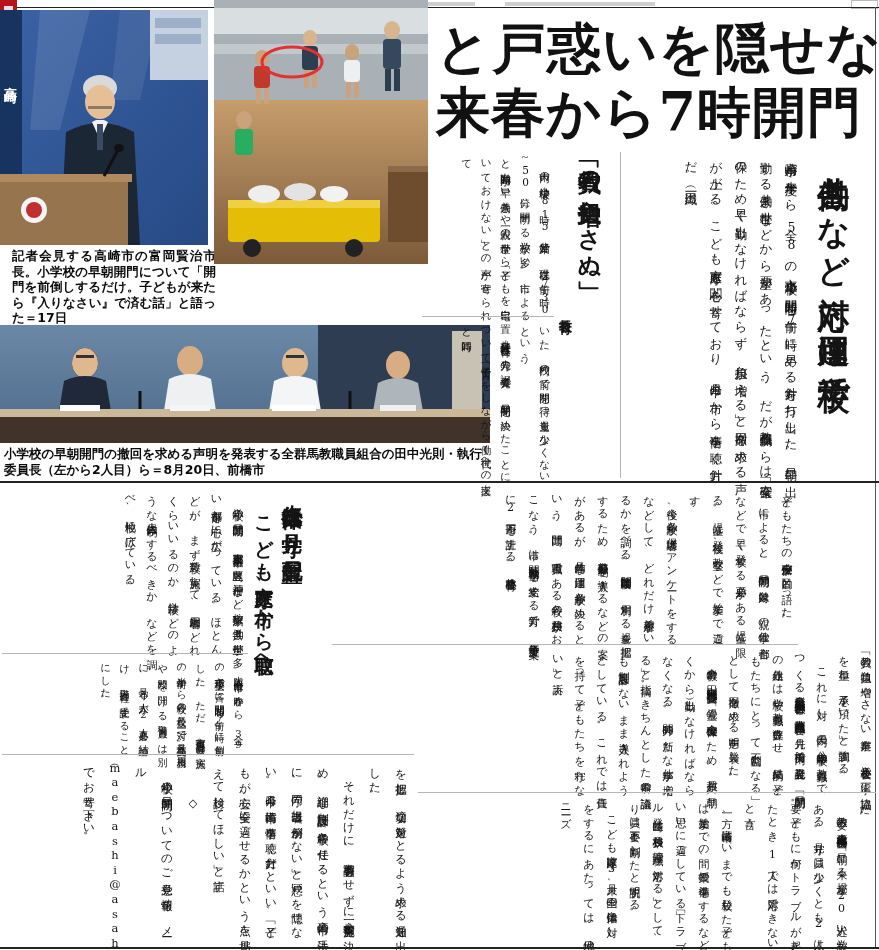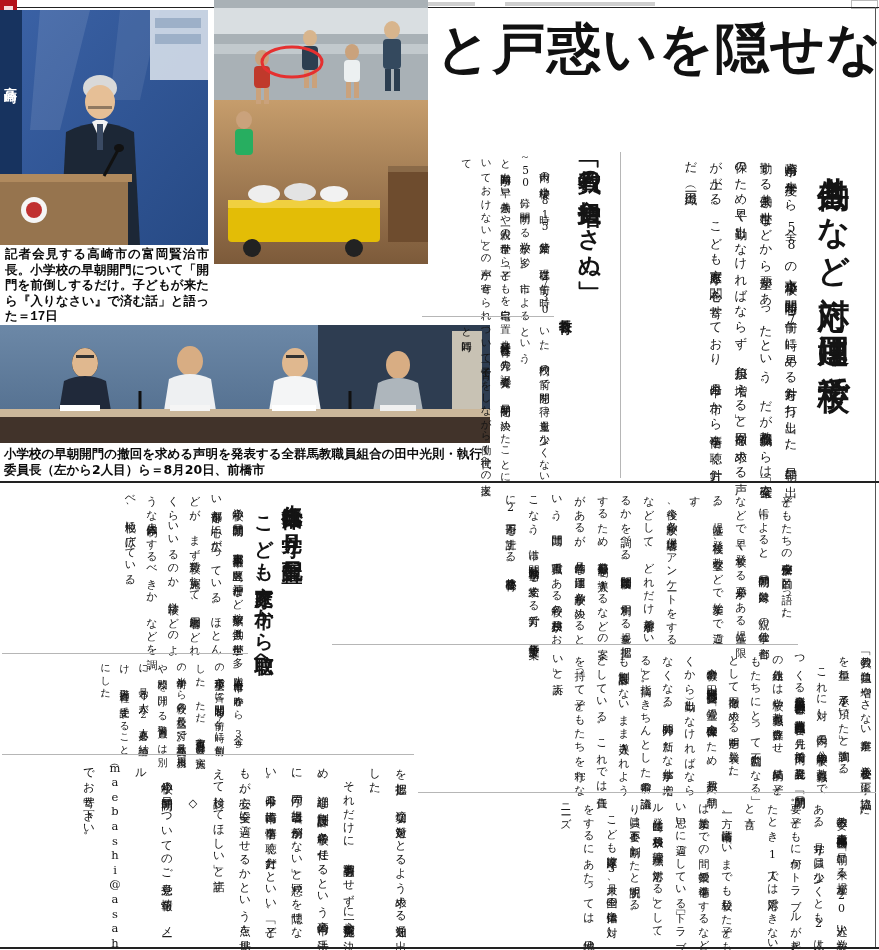--- a/index.html
+++ b/index.html
@@ -70,21 +70,21 @@
 
       <rect x="0" y="168" width="128" height="67" fill="#96744e"></rect>
       <rect x="0" y="164" width="132" height="8" fill="#b08a5e"></rect>
       <circle cx="34" cy="200" r="13" fill="#f5f5f5"></circle>
       <circle cx="34" cy="200" r="8" fill="#c03030"></circle>
       <line x1="118" y1="140" x2="104" y2="166" stroke="#111" stroke-width="3"></line>
       <ellipse cx="119" cy="138" rx="5" ry="4" fill="#111"></ellipse>
     </svg>
     <div class="v" style="right:189px;top:66px;font-size:13px;color:#fff;font-weight:700;letter-spacing:4px;">高崎</div>
   </div>
-  <div class="caption" style="left:5px;top:248px;width:204px;font-family:Liberation Mono, monospace;">記者会見する高崎市の富岡賢治市長。小学校の早朝開門について「開門を前倒しするだけ。子どもが来たら『入りなさい』で済む話」と語った＝17日</div>
+  <div class="caption" style="left:12px;top:248px;width:204px;">記者会見する高崎市の富岡賢治市長。小学校の早朝開門について「開門を前倒しするだけ。子どもが来たら『入りなさい』で済む話」と語った＝17日</div>
 
   <div class="abs" style="left:214px;top:0;width:214px;height:264px;">
     <svg width="214" height="264" viewBox="0 0 214 264">
       <defs>
         <linearGradient id="g2" x1="0" y1="0" x2="0" y2="1">
           <stop offset="0" stop-color="#c69d6c"></stop>
             <stop offset="1" stop-color="#7c5a3a"></stop>
         </linearGradient>
       </defs>
       <rect width="214" height="110" fill="#a9b1b6"></rect>
@@ -156,20 +156,21 @@
       <rect x="272" y="80" width="44" height="6" fill="#fff"></rect>
       <rect x="380" y="80" width="36" height="6" fill="#f0f0f0"></rect>
       <line x1="140" y1="66" x2="140" y2="84" stroke="#111" stroke-width="3"></line>
       <line x1="350" y1="66" x2="350" y2="84" stroke="#111" stroke-width="3"></line>
     </svg>
   </div>
   <div class="caption" style="left:4px;top:446px;width:478px;line-height:16px;">小学校の早朝開門の撤回を求める声明を発表する全群馬教職員組合の田中光則・執行委員長（左から2人目）ら＝8月20日、前橋市</div>
 
   <div class="abs headline" style="left:436px;top:16px;width:438px;">
     <div>と戸惑いを隠せない</div>
+    <div>来春から7時開門</div>
   </div>
 
   <div class="v kicker" style="left:812px;top:152px;height:470px;">共働きなど対応　運用は学校で</div>
 
   <div class="v lead-txt" style="left:626px;top:152px;width:178px;height:326px;">高崎市が来年度から、全58の市立小学校で開門時間を午前7時に早める方針を打ち出した。早朝に出勤する共働き世帯などから要望があったという。だが教職員側からは「安全確保のため早く出勤しなければならず、負担が増える」と撤回を求める声が上がる。こども家庭庁も関心を寄せており、今月中に市から事情を聴く方針だ。（織田一）</div>
   <div class="rule-light" style="left:620px;top:152px;width:1px;height:326px;"></div>
 
   <div class="v" style="left:556px;top:152px;height:300px;">
     <span class="subhead2-main">「教員の負担増やさぬ」</span>
     <span class="subhead2-tail">教育長</span>

